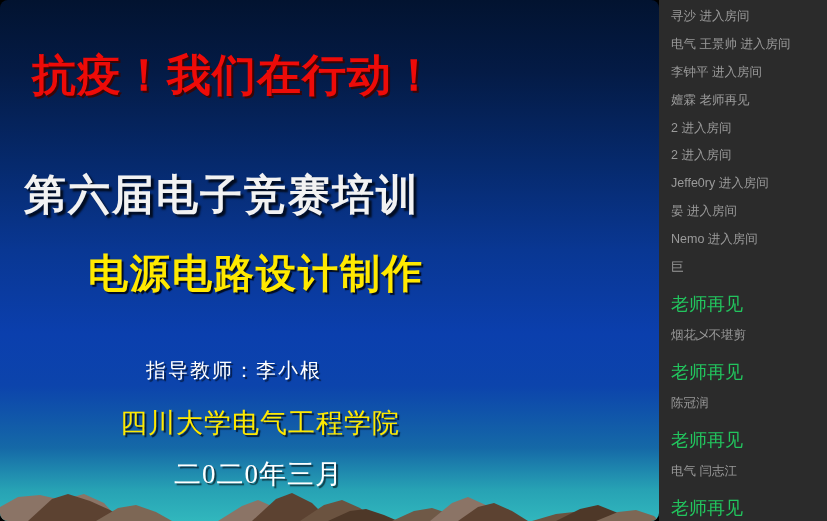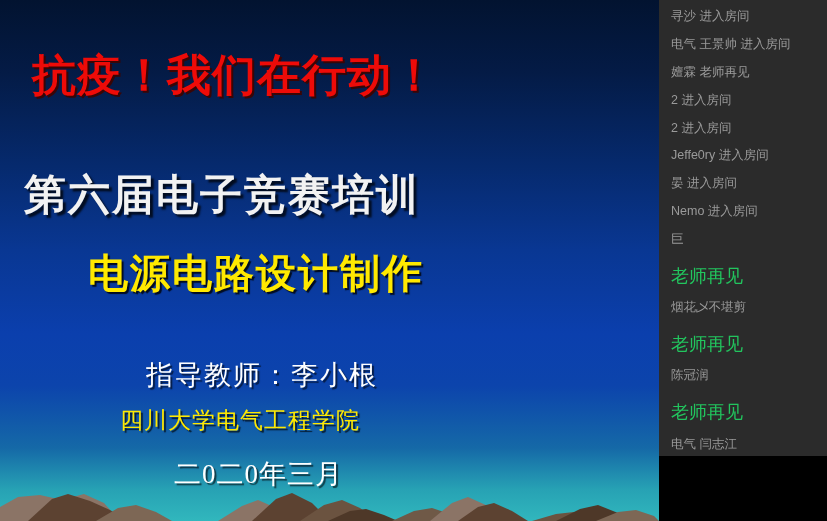--- a/index.html
+++ b/index.html
@@ -39,20 +39,21 @@
     background: linear-gradient(to bottom,
         #021330 0%,
         #041b46 14%,
         #062a6e 32%,
         #093793 48%,
         #0b3fad 64%,
         #0c44ac 74%,
         #1569a7 86%,
         #27a2b4 94%,
         #31b7bd 100%);
+    border-radius: 8px;
   }
 
   
   #mountains {
     position: absolute;
     left: 0;
     bottom: 0;
     width: 659px;
     height: 40px;
   }
@@ -86,50 +87,50 @@
     font-weight: bold;
     font-size: 40px;
     letter-spacing: 2px;
     color: #ffe900;
     text-shadow: 2px 2px 1px rgba(0,0,0,0.8);
   }
   #line-teacher {
     left: 146px;
     top: 357px;
     font-family: "Liberation Serif", "DejaVu Serif", serif;
-    font-size: 27px;
+    font-size: 20px;
     letter-spacing: 2px;
     color: #ffffff;
     text-shadow: 2px 2px 1px rgba(0,0,0,0.6);
   }
   #line-school {
     left: 120px;
     top: 405px;
     font-family: "Liberation Serif", "DejaVu Serif", serif;
-    font-size: 23px;
+    font-size: 27px;
     letter-spacing: 1px;
     color: #ffe900;
     text-shadow: 2px 2px 1px rgba(0,0,0,0.7);
   }
   #line-date {
     left: 174px;
     top: 456px;
     font-family: Liberation Serif, serif;
     font-size: 27px;
     letter-spacing: 1px;
     color: #ffffff;
     text-shadow: 2px 2px 1px rgba(0,0,0,0.6);
   }
 
   
   #chat-panel {
     position: absolute;
     left: 659px; top: 0;
     width: 168px;
-    height: 456px;
+    height: 521px;
     background: #2b2b2b;
     overflow: hidden;
     box-sizing: border-box;
     padding: 8px 0 0 0;
   }
   .chat-msg {
     padding: 0 8px 0 12px;
     margin-bottom: 11px;
     line-height: 1.35;
   }
@@ -191,20 +192,23 @@
 
   <div id="chat-panel">
     <div id="chat-list">
         <div class="chat-msg">
           <div class="chat-sys">寻沙 进入房间</div>
         </div>
         <div class="chat-msg">
           <div class="chat-sys">电气 王景帅 进入房间</div>
         </div>
         <div class="chat-msg">
+          <div class="chat-sys">李钟平 进入房间</div>
+        </div>
+        <div class="chat-msg">
           <div class="chat-sys">嬗霖 老师再见</div>
         </div>
         <div class="chat-msg">
           <div class="chat-sys">2 进入房间</div>
         </div>
         <div class="chat-msg">
           <div class="chat-sys">2 进入房间</div>
         </div>
         <div class="chat-msg">
           <div class="chat-sys">Jeffe0ry 进入房间</div>

